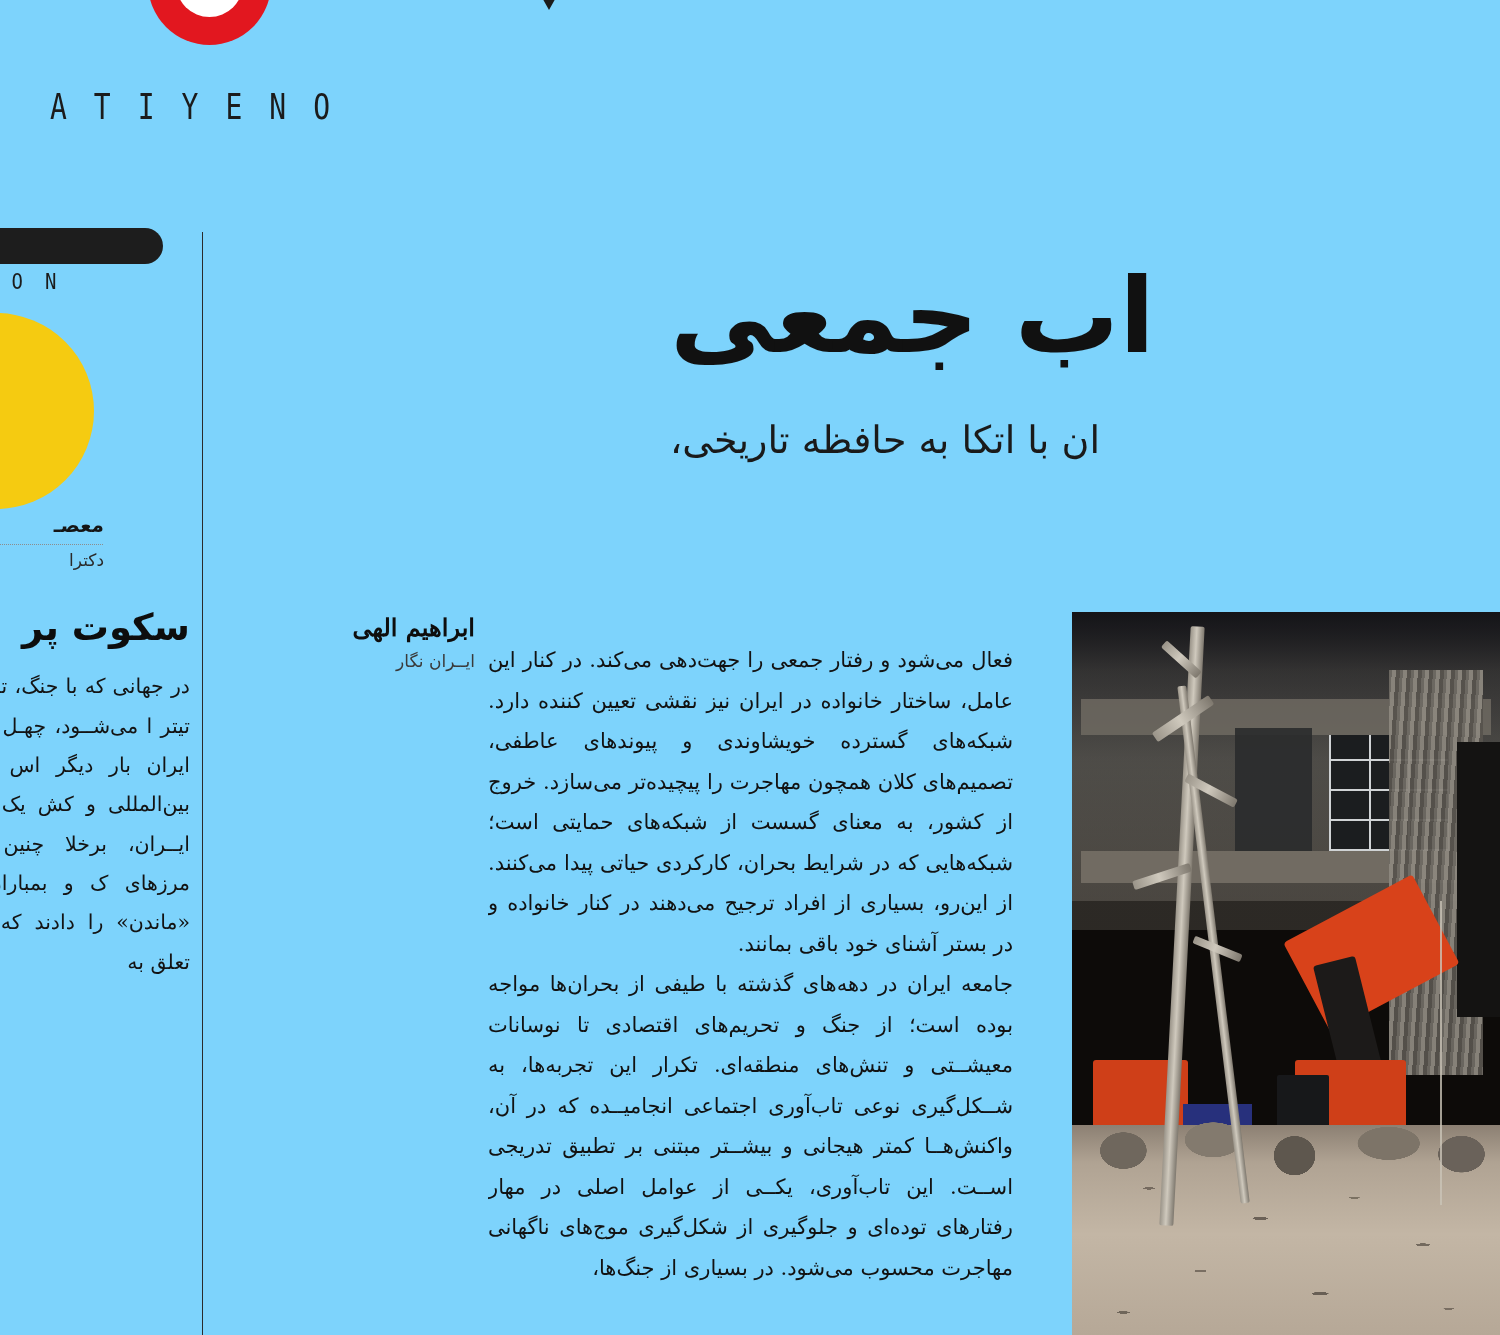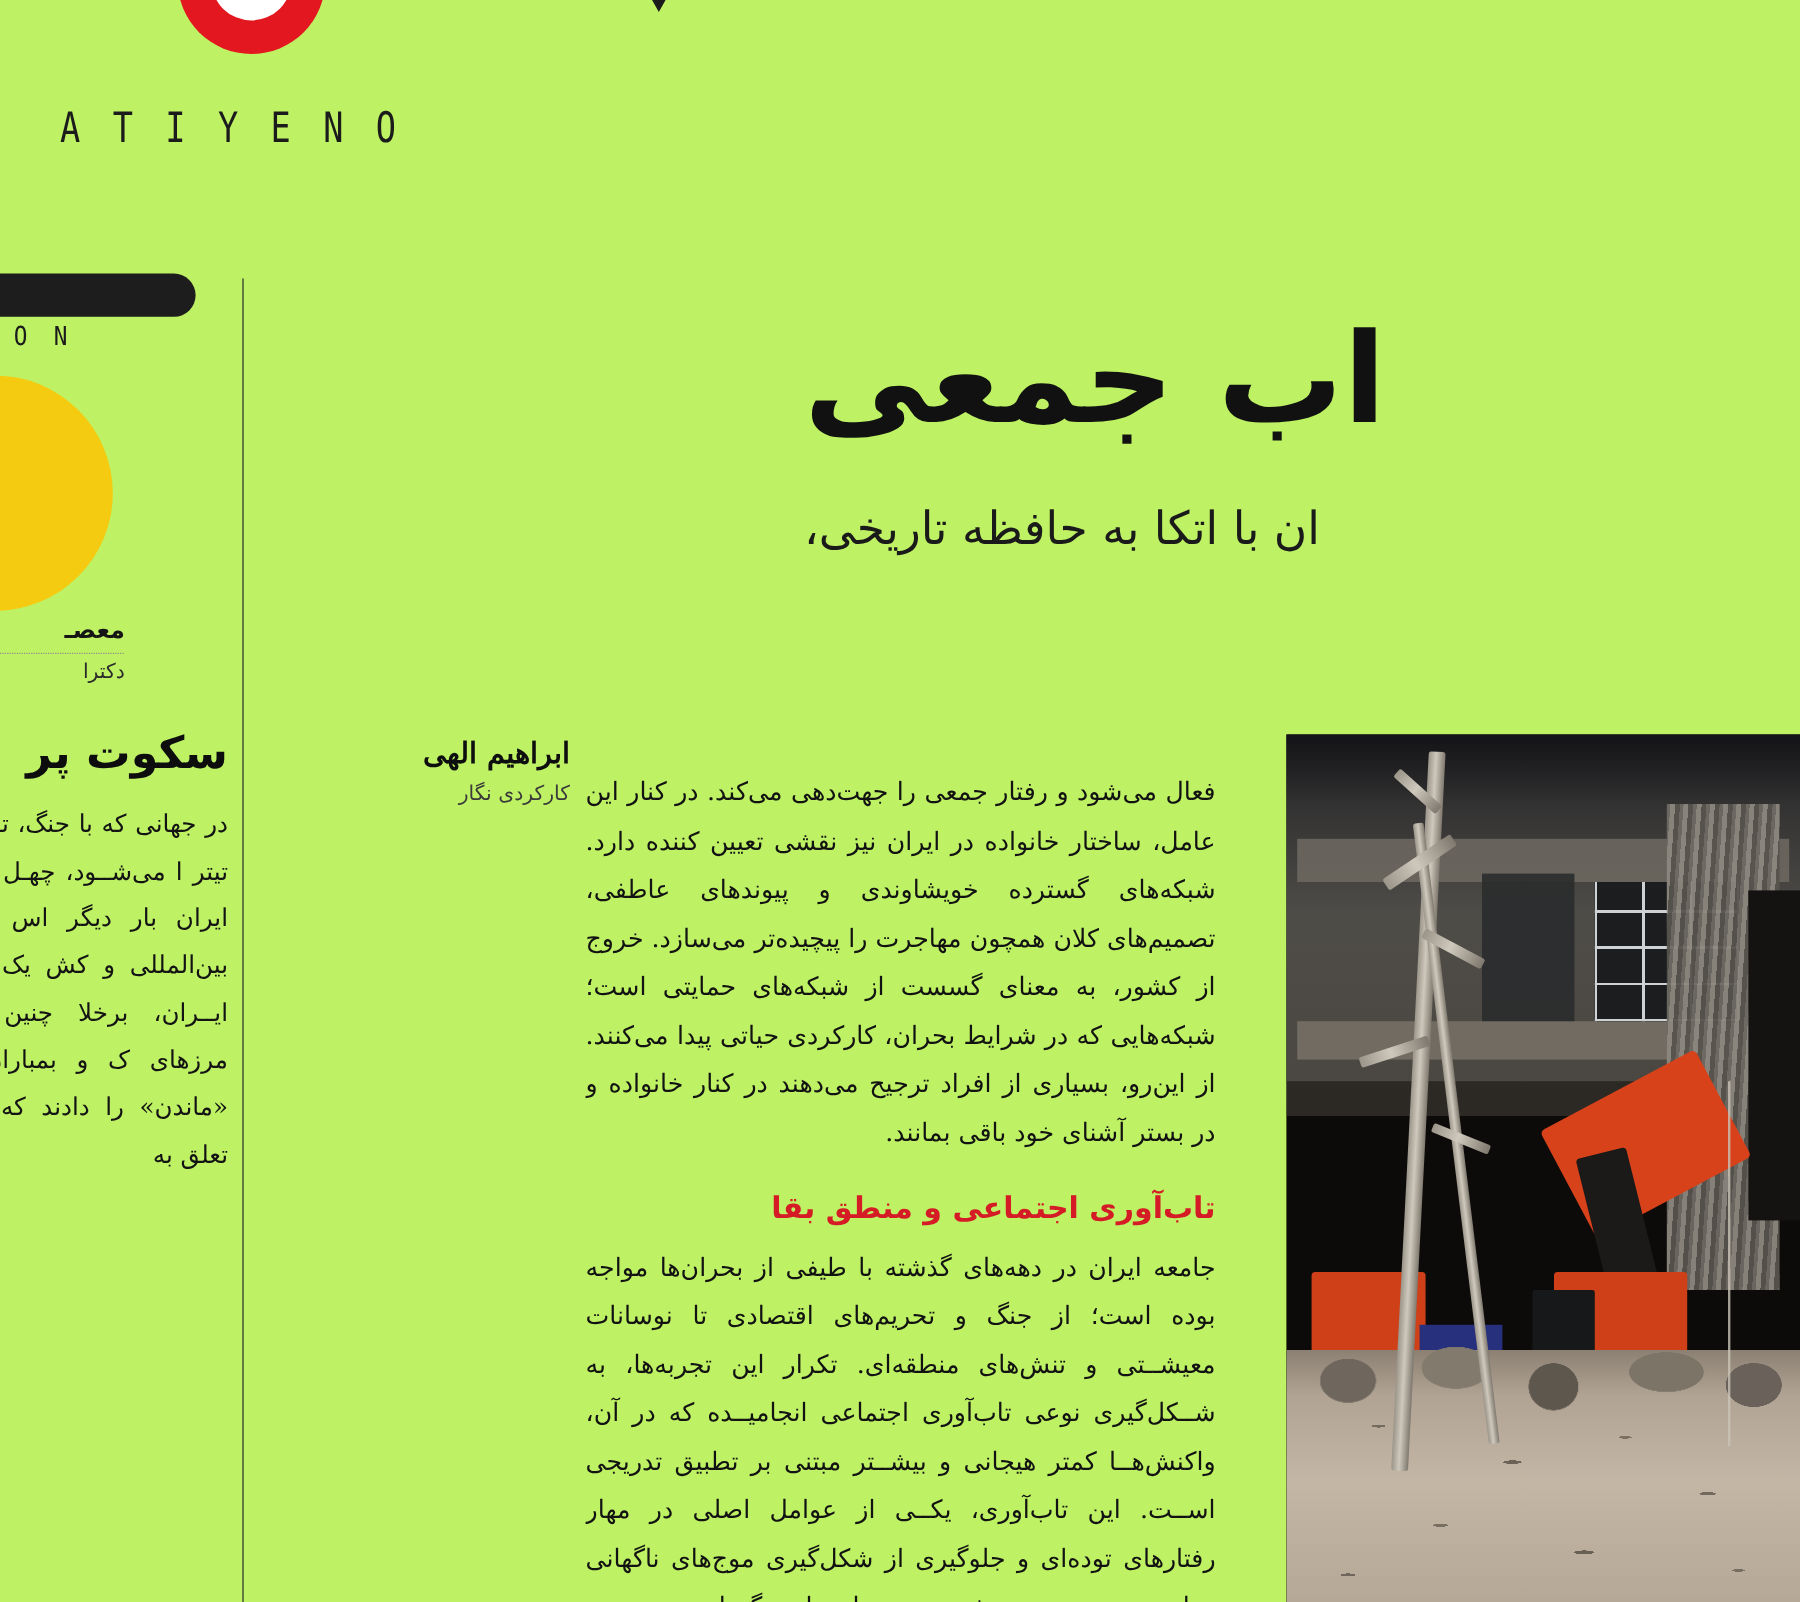--- a/index.html
+++ b/index.html
@@ -4,21 +4,21 @@
 <title>Atiyeno Newspaper Page</title>
 <style>
   html,body{margin:0;padding:0;}
   body{
     width:1500px;height:1335px;
     background:#ffffff;
     font-family:"DejaVu Sans","Liberation Sans",sans-serif;
     overflow:hidden;
     position:relative;
   }
-  .page{position:relative;width:1500px;height:1335px;background:#bef264;overflow:hidden;}
+  .page{position:relative;width:1500px;height:1335px;background:#7dd3fc;overflow:hidden;}
 
   
   .masthead{position:absolute;left:0;top:0;width:1500px;height:150px;}
   .logo-mark{
     position:absolute;left:148px;top:-78px;width:123px;height:123px;
     border-radius:50%;background:#e2171f;
   }
   .logo-mark .inner{
     position:absolute;left:28px;top:28px;width:67px;height:67px;border-radius:50%;
     background:#ffffff;
@@ -240,26 +240,25 @@
     <p>در جهانی که با جنگ، تصاویـر در مرزهــا تیتر ا می‌شــود، چهـل با آمریکا و اسـرا ایران بار دیگر اس نمایش گذاشتنـد بین‌المللی و کش یک بحران پناهنـ اما ایــران، برخلا چنین تجربه‌ای داخل مرزهای ک و بمباران، به گو مردم «ماندن» را دادند که امنیت خورده و تعلق به</p>
   </div>
 
   <div class="headline">
     <div class="h1">اب جمعی</div>
     <div class="deck">ان با اتکا به حافظه تاریخی،</div>
   </div>
 
   <div class="byline">
     <div class="name">ابراهیم الهی</div>
-    <div class="role">کارکردی نگار</div>
+    <div class="role">ایــران نگار</div>
   </div>
 
   <div class="bodycol">
     <p>فعال می‌شود و رفتار جمعی را جهت‌دهی می‌کند. در کنار این عامل، ساختار خانواده در ایران نیز نقشی تعیین کننده دارد. شبکه‌های گسترده خویشاوندی و پیوندهای عاطفی، تصمیم‌های کلان همچون مهاجرت را پیچیده‌تر می‌سازد. خروج از کشور، به معنای گسست از شبکه‌های حمایتی است؛ شبکه‌هایی که در شرایط بحران، کارکردی حیاتی پیدا می‌کنند. از این‌رو، بسیاری از افراد ترجیح می‌دهند در کنار خانواده و در بستر آشنای خود باقی بمانند.</p>
-    <div class="subhead">تاب‌آوری اجتماعی و منطق بقا</div>
     <p>جامعه ایران در دهه‌های گذشته با طیفی از بحران‌ها مواجه بوده است؛ از جنگ و تحریم‌های اقتصادی تا نوسانات معیشــتی و تنش‌های منطقه‌ای. تکرار این تجربه‌ها، به شــکل‌گیری نوعی تاب‌آوری اجتماعی انجامیــده که در آن، واکنش‌هــا کمتر هیجانی و بیشــتر مبتنی بر تطبیق تدریجی اســت. این تاب‌آوری، یکــی از عوامل اصلی در مهار رفتارهای توده‌ای و جلوگیری از شکل‌گیری موج‌های ناگهانی مهاجرت محسوب می‌شود. در بسیاری از جنگ‌ها،</p>
   </div>
 
   <div class="photo">
     <div class="ph-sky"></div>
     <div class="ph-building"></div>
     <div class="ph-floor1"></div>
     <div class="ph-floor2"></div>
     <div class="ph-win ph-w1"></div>
     <div class="ph-grid"></div>

